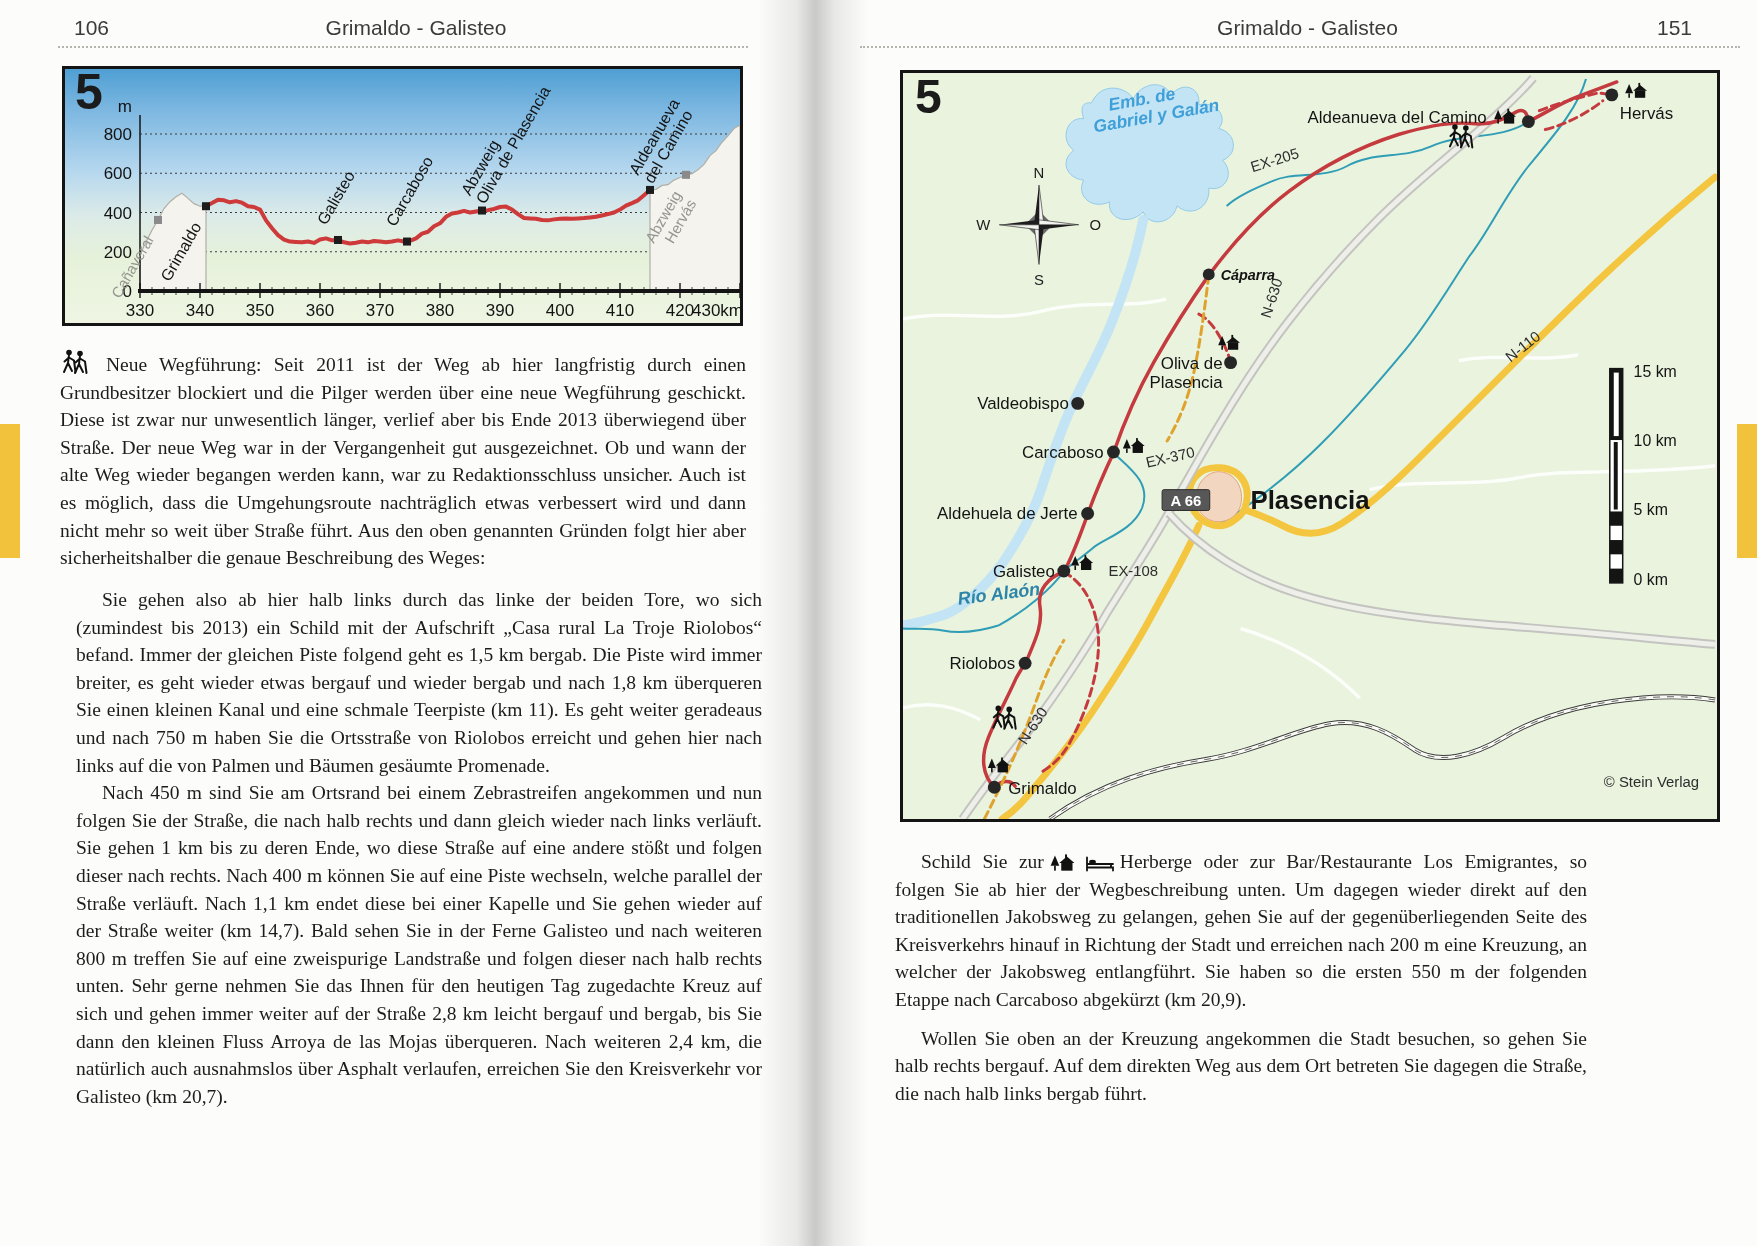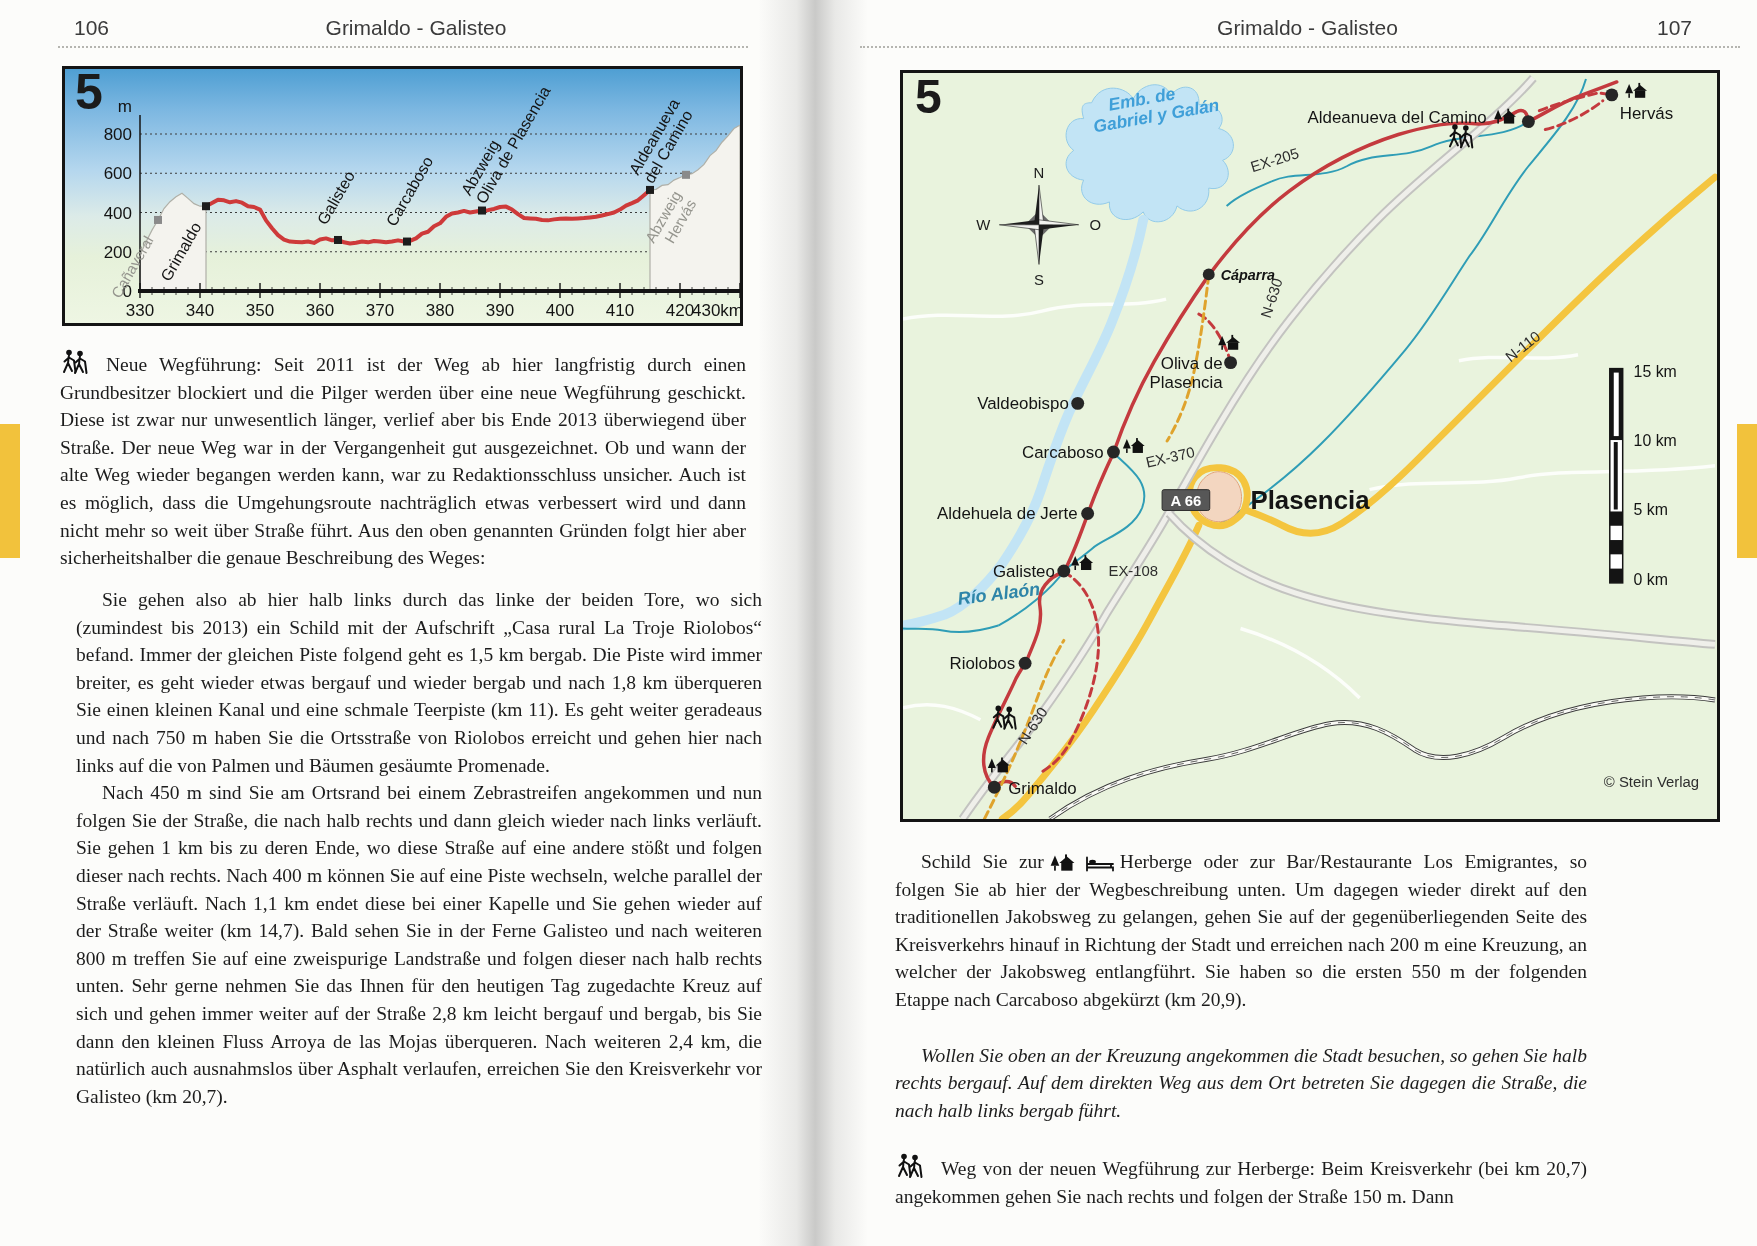--- a/index.html
+++ b/index.html
@@ -98,21 +98,21 @@
   <div class="tab tab-left"></div>
   <div class="tab tab-right"></div>
 
   <div class="hdr" style="left:74px;width:684px;">
     <span class="pgnum" style="left:0;">106</span>
     <span class="ptitle">Grimaldo - Galisteo</span>
   </div>
   <div class="hdr-rule" style="left:58px;top:46px;width:690px;"></div>
 
   <div class="hdr" style="left:895px;width:825px;">
-    <span class="pgnum" style="right:28px;">107</span>
+    <span class="pgnum" style="right:28px;">151</span>
     <span class="ptitle">Grimaldo - Galisteo</span>
   </div>
   <div class="hdr-rule" style="left:860px;top:46px;width:880px;"></div>
 
   <div class="chart-box">
     <div class="stage-num">5</div>
     <svg id="elev-svg" width="675" height="254" viewBox="0 0 675 254">
         <text x="67" y="228" text-anchor="end" class="yt">0</text>
         <line x1="75" y1="182.75" x2="675" y2="182.75" class="grid"></line>
         <text x="67" y="188.75" text-anchor="end" class="yt">200</text>
@@ -339,21 +339,16 @@
     </svg>
     <div class="stage-num">5</div>
   </div>
 
   <div class="tcol" style="left:895px;top:848px;width:692px;">
     <p class="indent"><span>Schild Sie zur</span><svg class="inline-ic-s" width="26" height="20" viewBox="0 0 24 18">
           <use href="#sym-hostel"></use>
         </svg><svg class="inline-ic-s" width="30" height="17" viewBox="0 0 30 16">
           <use href="#sym-bed"></use>
         </svg><span>Herberge oder zur Bar/Restaurante Los Emigrantes, so folgen Sie ab hier der Wegbeschreibung unten. Um dagegen wieder direkt auf den traditionellen Jakobsweg zu gelangen, gehen Sie auf der gegenüberliegenden Seite des Kreisverkehrs hinauf in Richtung der Stadt und erreichen nach 200 m eine Kreuzung, an welcher der Jakobsweg entlangführt. Sie haben so die ersten 550 m der folgenden Etappe nach Carcaboso abgekürzt (km 20,9).</span></p>
-    <p class="indent" style="margin-top:28px;font-style:italic;">Wollen Sie oben an der Kreuzung angekommen die Stadt besuchen, so gehen Sie halb rechts bergauf. Auf dem direkten Weg aus dem Ort betreten Sie dagegen die Straße, die nach halb links bergab führt.</p>
-    <p style="margin-top:28px;">
-      <svg class="inline-ic" width="32" height="28" viewBox="0 0 30 28">
-          <use href="#sym-hikers"></use>
-        </svg><span class="b">Weg von der neuen Wegführung zur Herberge:</span><span> Beim Kreisverkehr (bei km 20,7) angekommen gehen Sie nach rechts und folgen der Straße 150 m. Dann</span>
-    </p>
+    <p class="indent" style="margin-top:11px;">Wollen Sie oben an der Kreuzung angekommen die Stadt besuchen, so gehen Sie halb rechts bergauf. Auf dem direkten Weg aus dem Ort betreten Sie dagegen die Straße, die nach halb links bergab führt.</p>
   </div>
 
 </div>
 
 </body></html>

